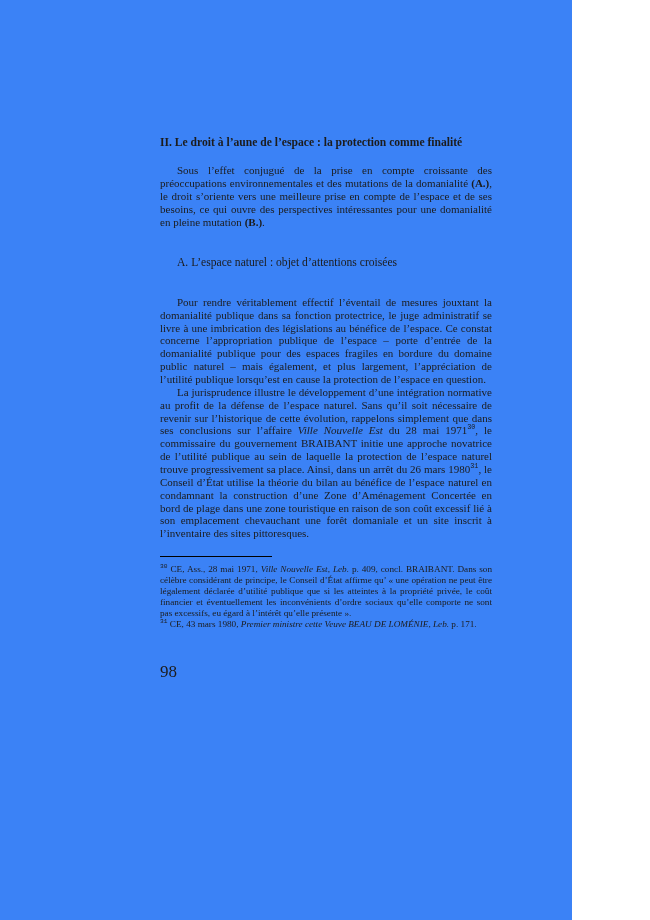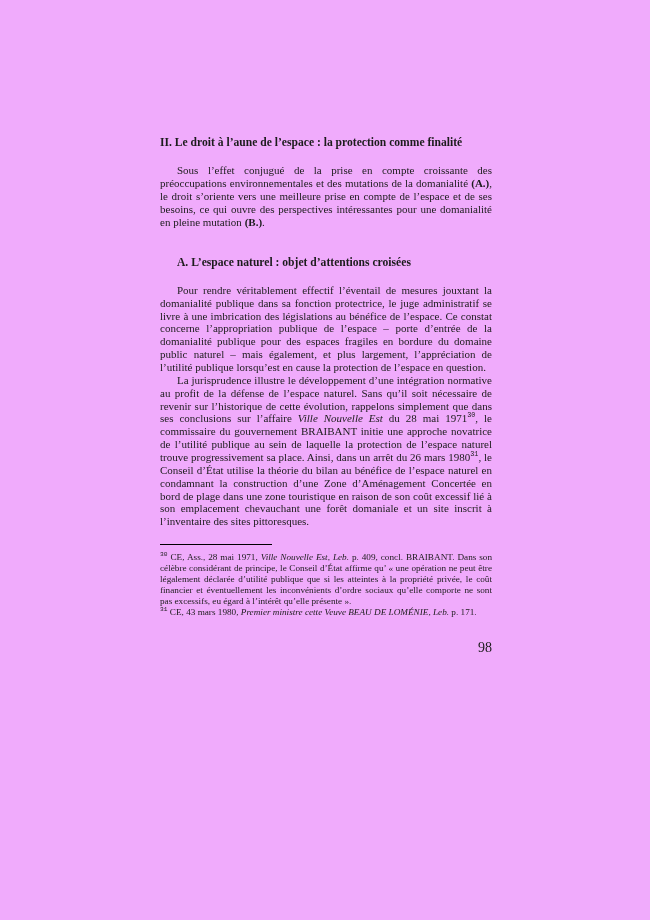--- a/index.html
+++ b/index.html
@@ -2,23 +2,23 @@
 <html><head>
 <meta charset="utf-8">
 <style>
   html, body {
     margin: 0;
     padding: 0;
     background: #ffffff;
   }
   .page {
     position: relative;
-    width: 650px;
+    width: 572px;
     height: 920px;
-    background: #f0abfc;
+    background: #3b82f6;
     font-family: "Liberation Serif", "DejaVu Serif", serif;
     color: #1c1c1c;
     overflow: hidden;
   }
   .content {
     position: absolute;
     left: 160px;
     top: 136px;
     width: 332px;
   }
@@ -31,22 +31,22 @@
   }
   .para {
     font-size: 11px;
     line-height: 1.17;
     text-align: justify;
     text-indent: 17px;
     margin: 0;
   }
   .subheading {
     font-size: 11.6px;
-    font-weight: bold;
-    margin: 27px 0 15px 0;
+    font-weight: normal;
+    margin: 27px 0 27px 0;
     padding-left: 17px;
     text-align: left;
   }
   sup.fnref {
     font-size: 0.62em;
     line-height: 0;
     vertical-align: super;
     font-family: Liberation Mono, monospace;
   }
   .footnotes {
@@ -61,23 +61,23 @@
   .fn {
     font-size: 9.2px;
     line-height: 1.18;
     text-align: justify;
     margin: 0 0 1px 0;
   }
   .fn sup.fnref {
     font-size: 0.68em;
   }
   .page-number {
-    text-align: right;
-    font-size: 14px;
-    margin-top: 22px;
+    text-align: left;
+    font-size: 17px;
+    margin-top: 32px;
   }
 </style>
 </head>
 <body>
 
 <div class="page">
   <div class="content">
 
     <h2 class="heading">II. Le droit à l’aune de l’espace : la protection comme finalité</h2>
 

